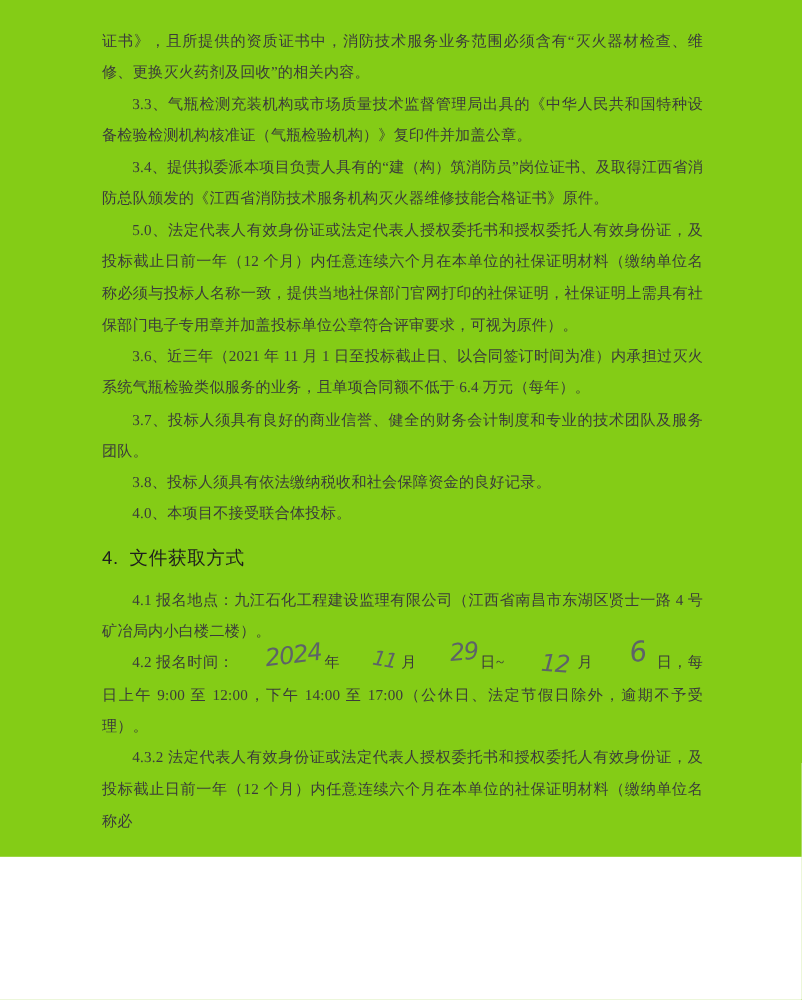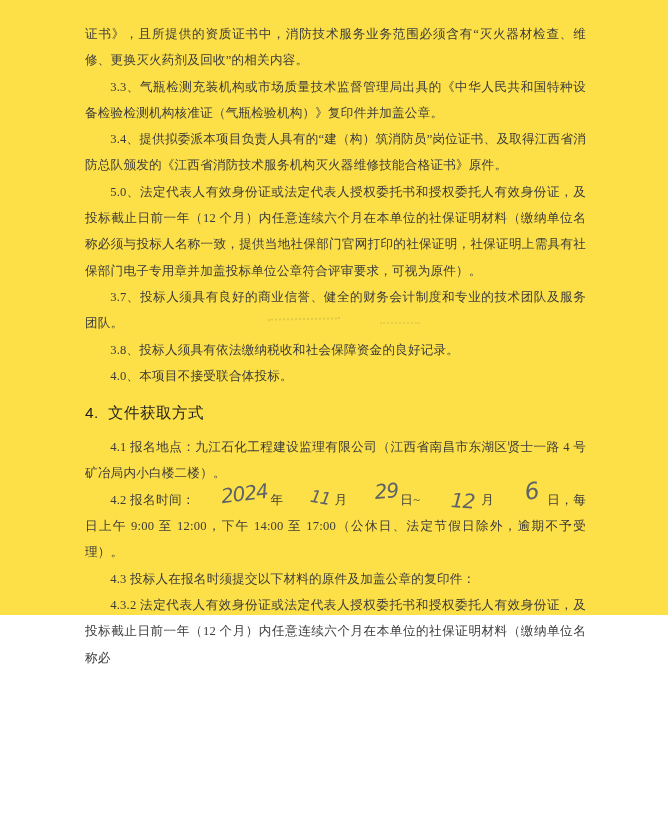--- a/index.html
+++ b/index.html
@@ -10,23 +10,23 @@
   body {
     width: 668px;
     height: 833px;
     overflow: hidden;
     position: relative;
     font-family: "Liberation Serif", "DejaVu Serif", serif;
   }
   .page {
     box-sizing: border-box;
     width: 668px;
-    height: 615px;
+    height: 714px;
     padding: 21px 82px 0 85px;
-    background: #fde047;
+    background: #84cc16;
     position: relative;
   }
   .para {
     margin: 0;
     font-size: 12.6px;
     line-height: 26.3px;
     letter-spacing: 0.2px;
     color: #3b3b3b;
     text-align: justify;
     text-justify: inter-ideograph;
@@ -84,29 +84,29 @@
 </style>
 </head>
 <body>
 
 <div class="page">
 
   <p class="para no-indent">证书》，且所提供的资质证书中，消防技术服务业务范围必须含有“灭火器材检查、维修、更换灭火药剂及回收”的相关内容。</p>
   <p class="para">3.3、气瓶检测充装机构或市场质量技术监督管理局出具的《中华人民共和国特种设备检验检测机构核准证（气瓶检验机构）》复印件并加盖公章。</p>
   <p class="para">3.4、提供拟委派本项目负责人具有的“建（构）筑消防员”岗位证书、及取得江西省消防总队颁发的《江西省消防技术服务机构灭火器维修技能合格证书》原件。</p>
   <p class="para">5.0、法定代表人有效身份证或法定代表人授权委托书和授权委托人有效身份证，及投标截止日前一年（12 个月）内任意连续六个月在本单位的社保证明材料（缴纳单位名称必须与投标人名称一致，提供当地社保部门官网打印的社保证明，社保证明上需具有社保部门电子专用章并加盖投标单位公章符合评审要求，可视为原件）。</p>
+  <p class="para">3.6、近三年（2021 年 11 月 1 日至投标截止日、以合同签订时间为准）内承担过灭火系统气瓶检验类似服务的业务，且单项合同额不低于 6.4 万元（每年）。</p>
   <p class="para">3.7、投标人须具有良好的商业信誉、健全的财务会计制度和专业的技术团队及服务团队。</p>
   <p class="para">3.8、投标人须具有依法缴纳税收和社会保障资金的良好记录。</p>
   <p class="para">4.0、本项目不接受联合体投标。</p>
 
   <h2 class="heading"><span class="hnum">4.</span><span>文件获取方式</span></h2>
 
   <p class="para">4.1 报名地点：九江石化工程建设监理有限公司（江西省南昌市东湖区贤士一路 4 号矿冶局内小白楼二楼）。</p>
 
   <p class="para"><span>4.2 报名时间：</span><span class="hw hw-year">2024</span><span>年</span><span class="hw hw-m1">11</span><span>月</span><span class="hw hw-d1">29</span><span>日~</span><span class="hw hw-m2">12</span><span>月</span><span class="hw hw-d2">6</span><span>日，每日上午 9:00 至 12:00，下午 14:00 至 17:00（公休日、法定节假日除外，逾期不予受理）。</span></p>
 
-  <p class="para">4.3 投标人在报名时须提交以下材料的原件及加盖公章的复印件：</p>
   <p class="para">4.3.2 法定代表人有效身份证或法定代表人授权委托书和授权委托人有效身份证，及投标截止日前一年（12 个月）内任意连续六个月在本单位的社保证明材料（缴纳单位名称必</p>
 
   <div class="artifact"></div>
   <div class="artifact2"></div>
 
 </div>
 
 </body></html>

